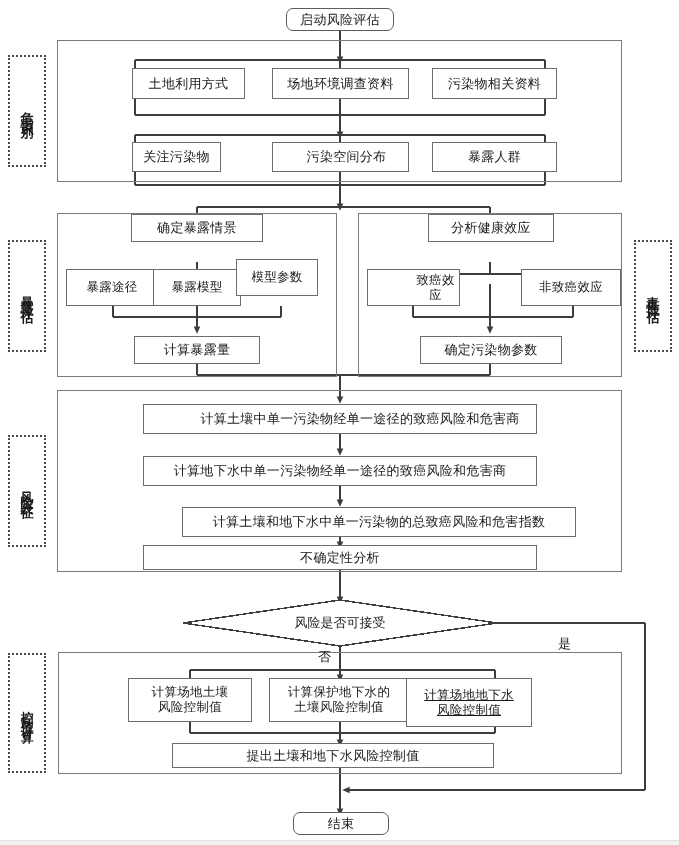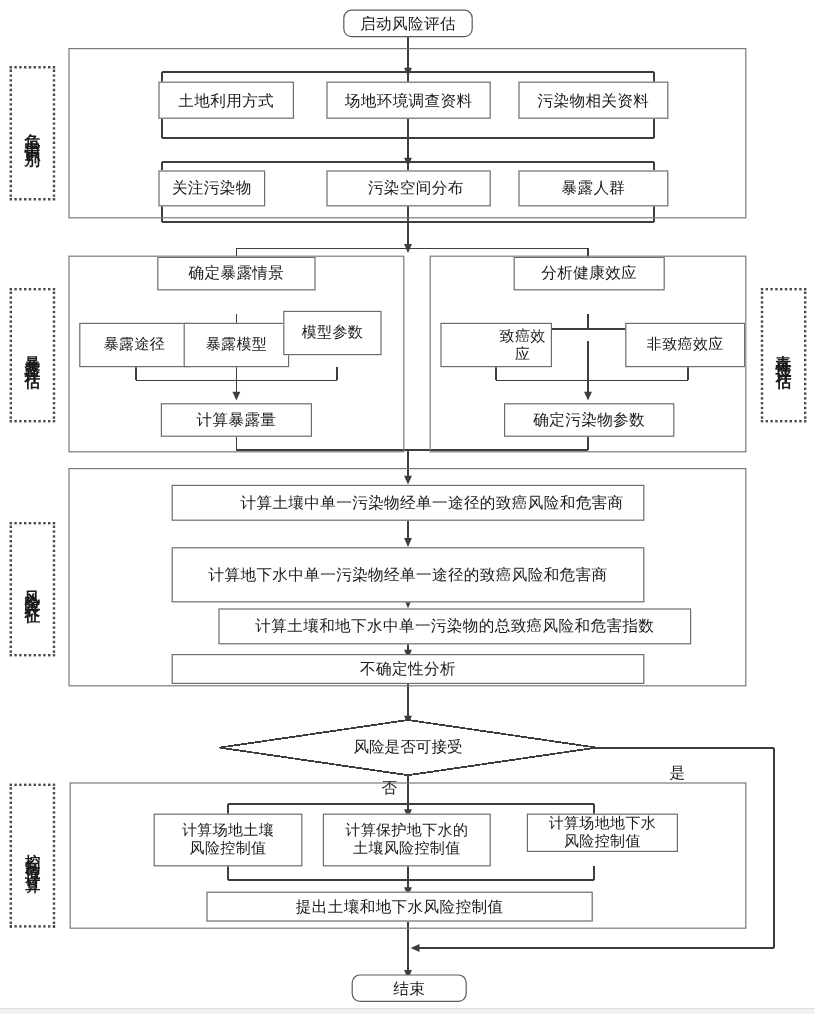--- a/index.html
+++ b/index.html
@@ -206,38 +206,38 @@
   <div class="node fs125" style="left:367px;top:269px;width:93px;height:37px;padding-left:44px;">致癌效应</div>
   <div class="node fs125" style="left:521px;top:269px;width:100px;height:37px;">非致癌效应</div>
   <div class="node fs13" style="left:420px;top:336px;width:142px;height:28px;">确定污染物参数</div>
 
   <div class="group" style="left:57px;top:390px;width:565px;height:182px;"></div>
   <div class="stage" style="left:8px;top:435px;width:38px;height:112px;">
     <span class="vtext fs13">风险表征</span>
   </div>
 
   <div class="node fs13" style="left:143px;top:404px;width:394px;height:30px;padding-left:40px;">计算土壤中单一污染物经单一途径的致癌风险和危害商</div>
-  <div class="node fs13" style="left:143px;top:456px;width:394px;height:46px;">计算地下水中单一污染物经单一途径的致癌风险和危害商</div>
+  <div class="node fs13" style="left:143px;top:456px;width:394px;height:30px;">计算地下水中单一污染物经单一途径的致癌风险和危害商</div>
   <div class="node fs13" style="left:143px;top:507px;width:394px;height:30px;margin-left:39px;">计算土壤和地下水中单一污染物的总致癌风险和危害指数</div>
   <div class="node fs13" style="left:143px;top:545px;width:394px;height:25px;">不确定性分析</div>
 
   <div class="diamond-text fs13" style="left:270px;top:614px;width:140px;">风险是否可接受</div>
   <div class="edgelabel fs13" style="left:558px;top:635px;">是</div>
   <div class="edgelabel fs13" style="left:318px;top:648px;">否</div>
 
   <div class="group" style="left:58px;top:652px;width:564px;height:122px;"></div>
   <div class="stage" style="left:8px;top:653px;width:38px;height:120px;">
     <span class="vtext fs125">控制值计算</span>
   </div>
 
   <div class="node fs125" style="left:128px;top:678px;width:124px;height:44px;white-space:pre-line;">计算场地土壤
 风险控制值</div>
   <div class="node fs125" style="left:269px;top:678px;width:140px;height:44px;white-space:pre-line;">计算保护地下水的
 土壤风险控制值</div>
-  <div class="node fs125" style="left:439px;top:678px;width:126px;height:32px;white-space:pre-line;">计算场地地下水
+  <div class="node fs125" style="left:406px;top:678px;width:126px;height:49px;white-space:pre-line;text-decoration:underline;">计算场地地下水
 风险控制值</div>
 
   <div class="node fs13" style="left:172px;top:743px;width:322px;height:25px;">提出土壤和地下水风险控制值</div>
 
   <div class="node term fs13" style="left:293px;top:812px;width:96px;height:23px;">结束</div>
 
   <div class="baseline"></div>
 </div>
 
 </body></html>

